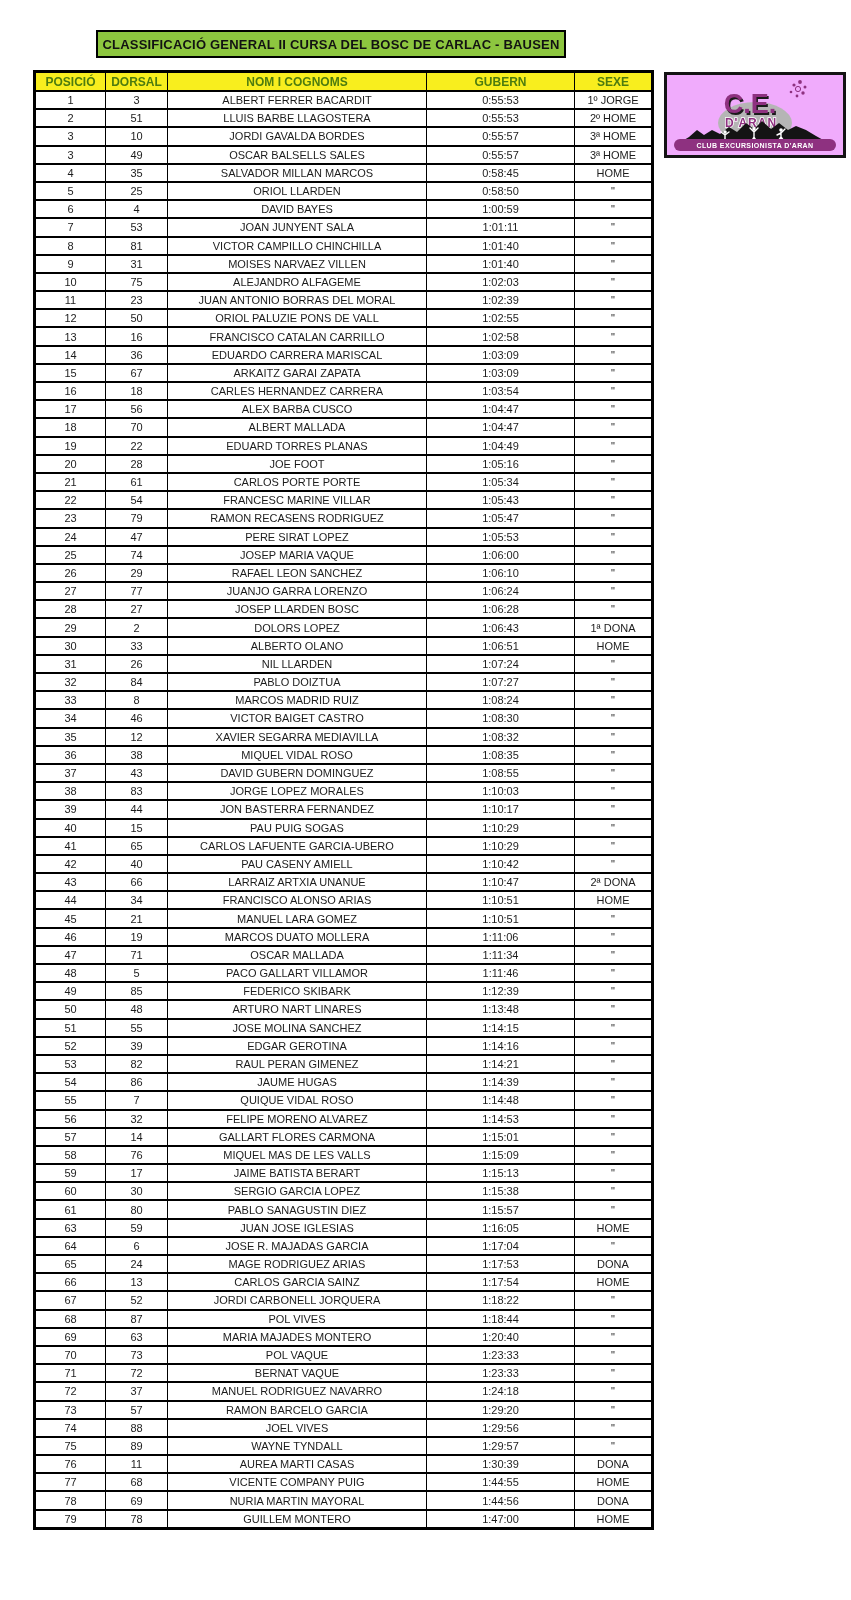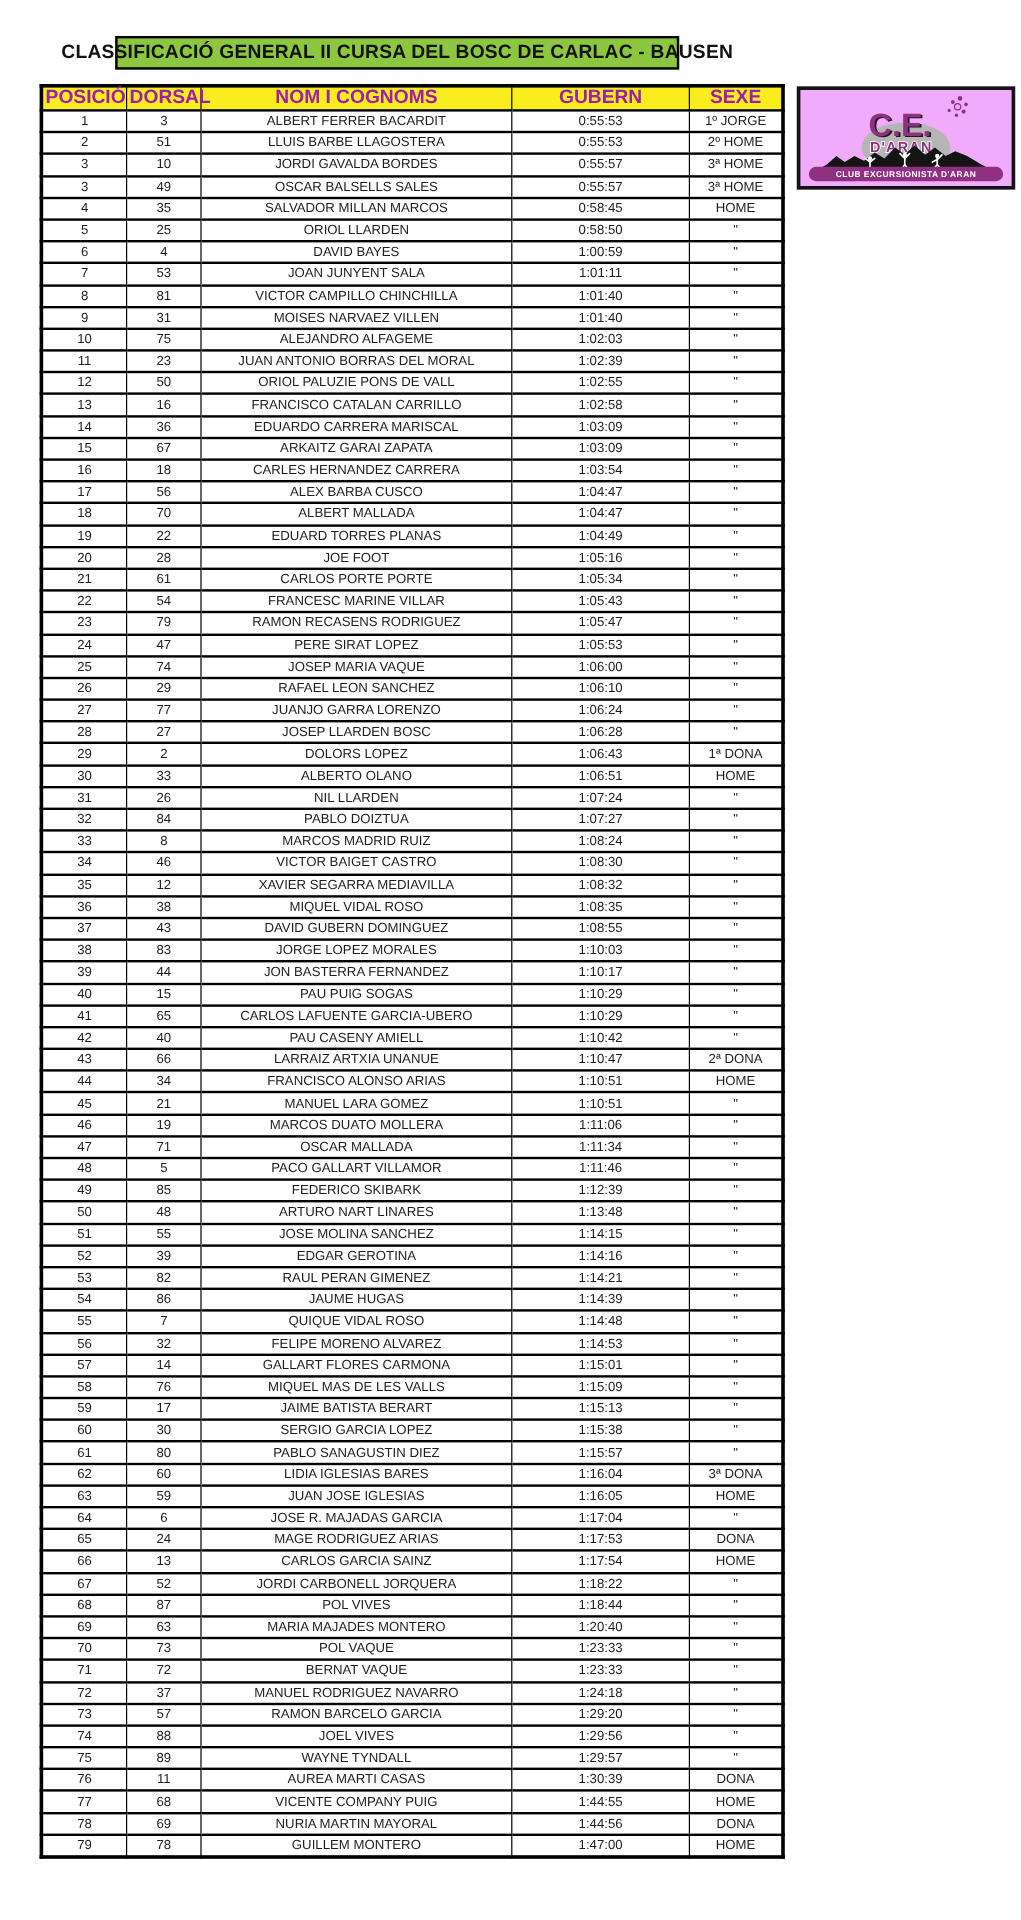--- a/index.html
+++ b/index.html
@@ -5,27 +5,27 @@
   html,body{margin:0;padding:0;background:#ffffff;}
   .page{
     position:relative;width:851px;height:1600px;background:#ffffff;
     font-family:"Liberation Sans",sans-serif;overflow:hidden;
   }
   .title-box{
     position:absolute;left:96px;top:30px;width:470px;height:28px;
     background:#8DC63F;border:2px solid #000;box-sizing:border-box;
     display:flex;align-items:center;justify-content:center;
   }
-  .title-box span{font-size:16px;font-weight:bold;color:#121212;letter-spacing:.2px;white-space:nowrap;}
+  .title-box span{font-size:13px;font-weight:bold;color:#121212;letter-spacing:.2px;white-space:nowrap;}
   table.results{
     position:absolute;left:33px;top:70px;width:618px;
     border-collapse:collapse;table-layout:fixed;border:3px solid #000;
   }
   table.results th{
-    background:#F8EE1E;font-weight:bold;font-size:16px;color:#a21caf;
+    background:#F8EE1E;font-weight:bold;font-size:12px;color:#4d7c0f;
     height:17px;padding:0 2px;border:2px solid #000;
     border-left-width:1px;border-right-width:1px;white-space:nowrap;
   }
   table.results td{
     font-size:11px;color:#1c1c1c;text-align:center;height:16.2px;
     padding:0 2px;border:2px solid #000;border-left-width:1px;border-right-width:1px;
     white-space:nowrap;overflow:hidden;background:#ffffff;
   }
   .logo-box{
     position:absolute;left:664px;top:72px;width:182px;height:86px;
@@ -530,27 +530,20 @@
           <td>"</td>
         </tr>
         <tr>
           <td>61</td>
           <td>80</td>
           <td>PABLO SANAGUSTIN DIEZ</td>
           <td>1:15:57</td>
           <td>"</td>
         </tr>
         <tr>
-          <td>62</td>
-          <td>60</td>
-          <td>LIDIA IGLESIAS BARES</td>
-          <td>1:16:04</td>
-          <td>3ª DONA</td>
-        </tr>
-        <tr>
           <td>63</td>
           <td>59</td>
           <td>JUAN JOSE IGLESIAS</td>
           <td>1:16:05</td>
           <td>HOME</td>
         </tr>
         <tr>
           <td>64</td>
           <td>6</td>
           <td>JOSE R. MAJADAS GARCIA</td>

